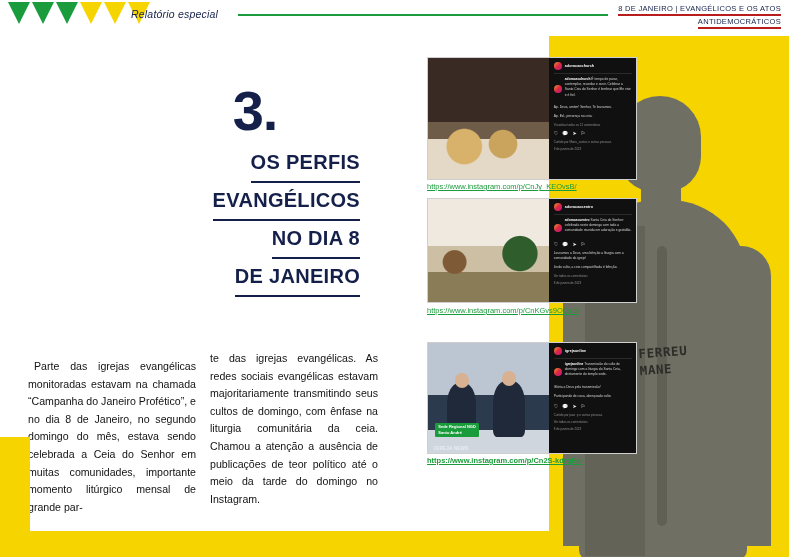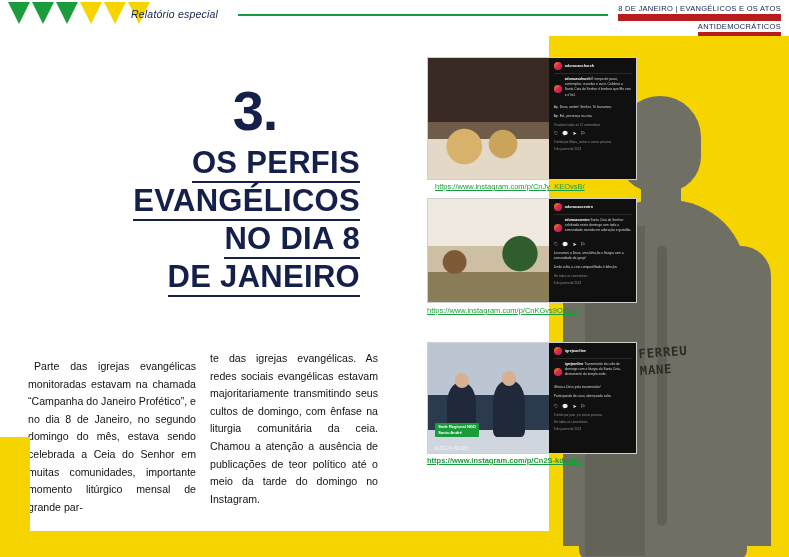--- a/index.html
+++ b/index.html
@@ -66,39 +66,39 @@
   }
   .hdr-right {
     position: absolute;
     right: 8px; top: 3px;
     text-align: right;
     font-size: 7.5px;
     line-height: 11px;
     color: #15204a;
     letter-spacing: .3px;
   }
-  .hdr-right span { border-bottom: 7px solid #b91c1c; display: inline-block; }
+  .hdr-right span { border-bottom: 2px solid #b91c1c; display: inline-block; }
 
   
   .chapter-num {
     position: absolute;
     left: 150px; top: 78px;
     width: 210px;
     text-align: center;
     font-size: 56px;
     font-weight: bold;
     color: #15204a;
     letter-spacing: -1px;
   }
   .chapter-title {
     position: absolute;
     left: 60px; top: 145px;
     width: 300px;
     text-align: right;
-    font-size: 31px;
+    font-size: 20px;
     font-weight: bold;
     line-height: 35px;
     color: #15204a;
     letter-spacing: .3px;
   }
   .chapter-title div {
     display: inline-block;
     border-bottom: 2.5px solid #15204a;
     padding-bottom: 1px;
   }
@@ -360,21 +360,21 @@
             <span>♡</span>
             <span>💬</span>
             <span>➤</span>
             <span>⚐</span>
           </div>
           <div class="ig-meta">Curtido por Maria_santos e outras pessoas</div>
           <div class="ig-meta">9 de janeiro de 2023</div>
         </div>
       </div>
     </div>
-    <a class="shot-url" style="left:11px; top:146px;" href="#">https://www.instagram.com/p/CnJy_KEOvsB/</a>
+    <a class="shot-url" style="left:3px; top:146px;" href="#">https://www.instagram.com/p/CnJy_KEOvsB/</a>
 
     <div class="shot" style="left:3px; top:162px; width:210px; height:105px;">
       <div class="shot-inner">
         <div class="shot-photo" style="width:122px;height:105px;">
           <div class="ph ph2"></div>
         </div>
         <div class="shot-panel" style="width:88px;height:105px;">
           <div class="ig-row">
             <div class="ig-ava"></div>
             <div class="ig-user">adoracaocentro</div>

